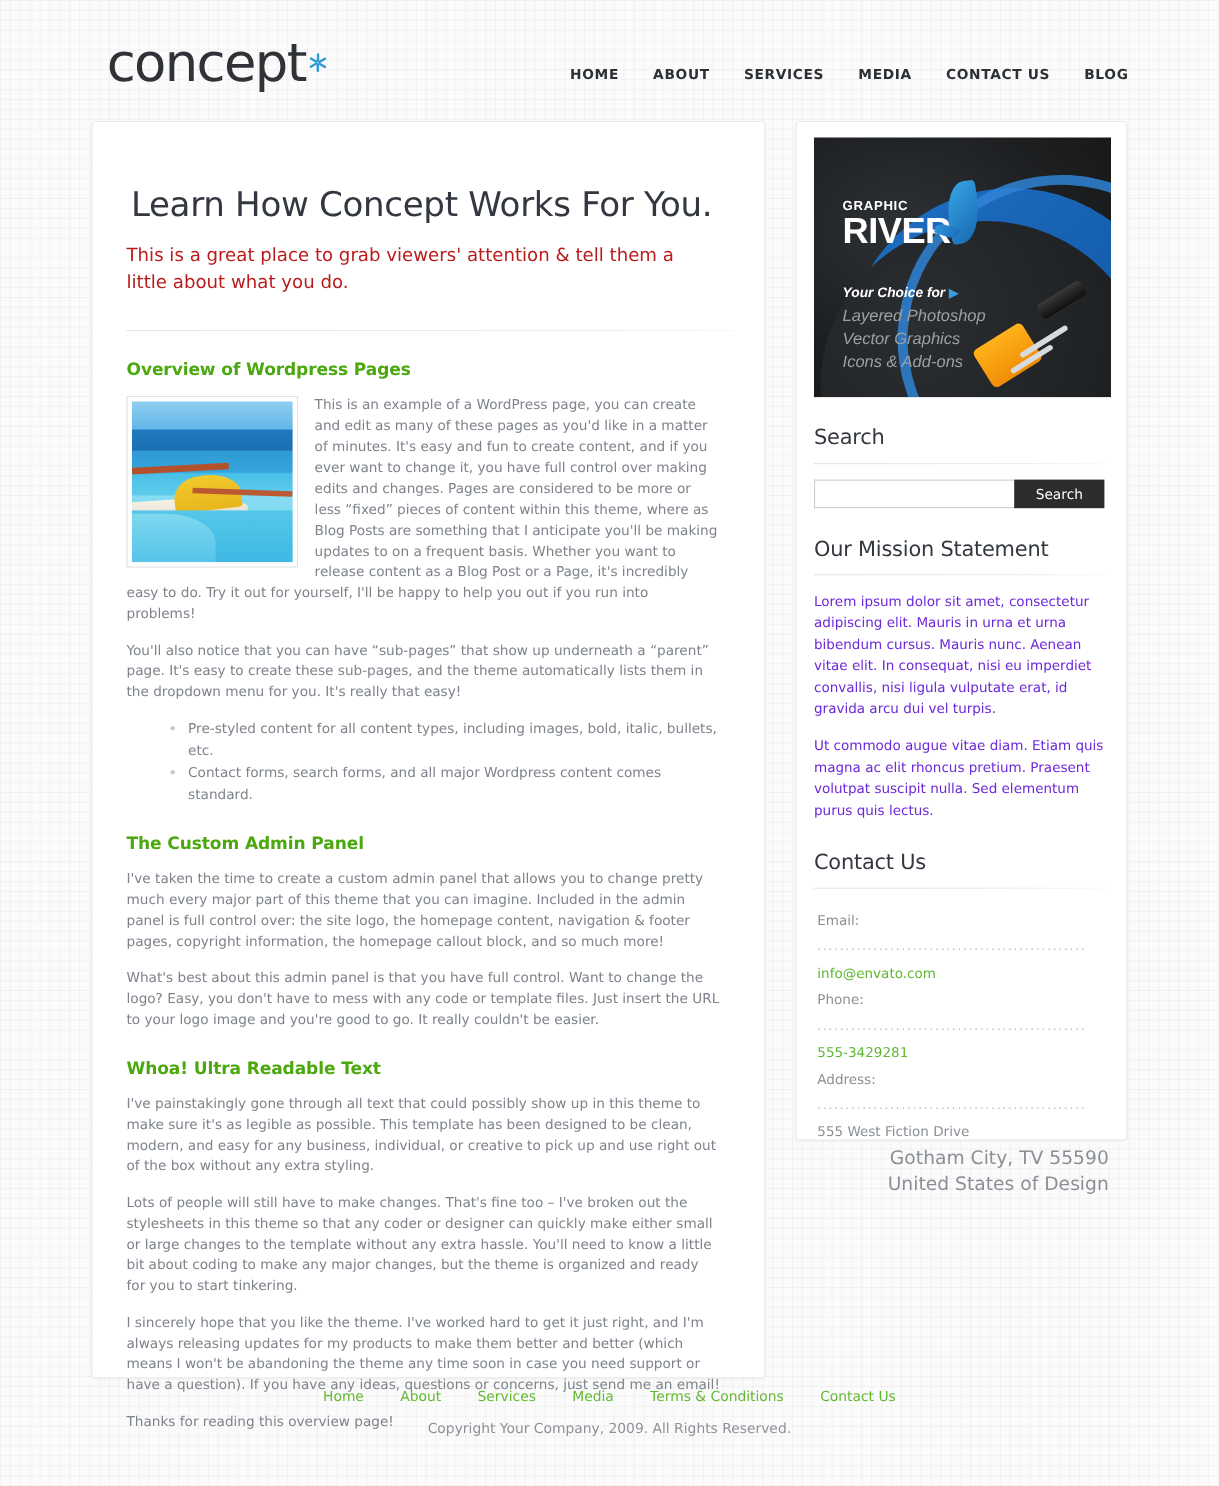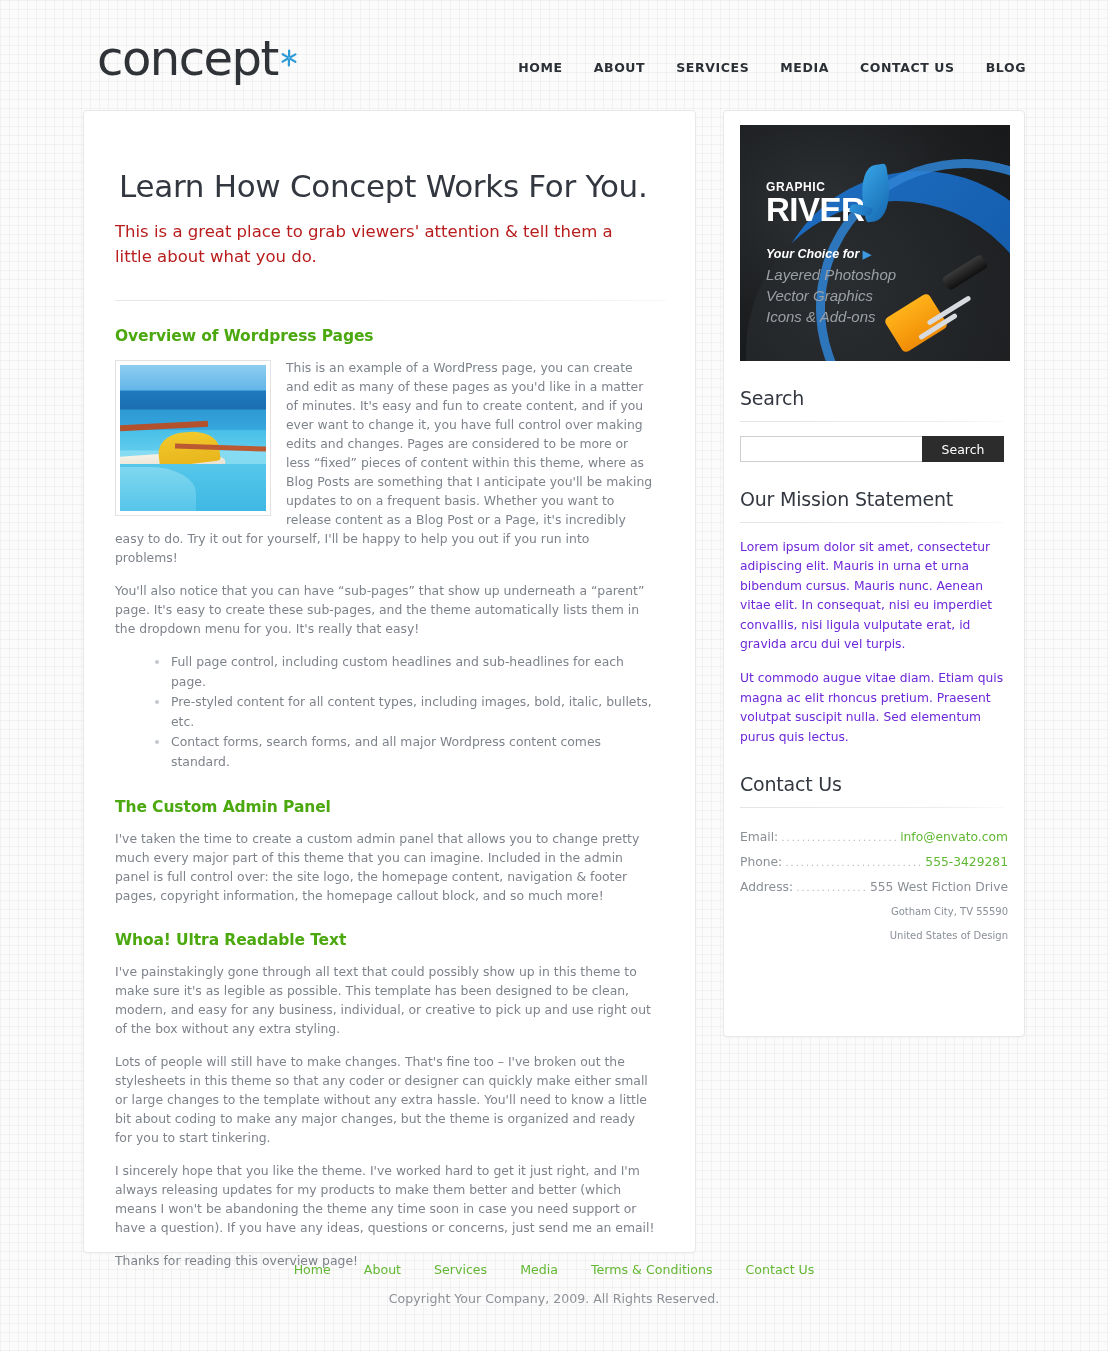--- a/index.html
+++ b/index.html
@@ -171,21 +171,21 @@
     position:absolute;left:96px;top:12px;width:28px;height:56px;
     background:linear-gradient(135deg,#39a8e8,#1464ad);
     border-radius:60% 10% 70% 10%;transform:rotate(-8deg);
   }
   .banner .fishtail{
     position:absolute;left:84px;top:52px;width:22px;height:10px;
     background:linear-gradient(90deg,#2d93d8,#1a6fbb);
     border-radius:50% 10% 50% 10%;transform:rotate(18deg);
   }
   .banner .copy{
-    position:absolute;left:26px;top:120px;
+    position:absolute;left:26px;top:132px;
     font-family:"Liberation Sans",sans-serif;font-style:italic;
   }
   .banner .copy .l1{
     font-size:12.5px;color:#ffffff;font-weight:bold;line-height:19px;
   }
   .banner .copy .l1 .tri{color:#3b9ae2;font-style:normal;font-size:11px;}
   .banner .copy .l2{font-size:15px;color:#9aa0a6;line-height:21px;}
   .banner .roller{
     position:absolute;right:24px;bottom:18px;width:96px;height:76px;
   }
@@ -229,31 +229,31 @@
     background:#2c2c2c;color:#ffffff;font-size:12.5px;cursor:pointer;
     font-family:"DejaVu Sans","Liberation Sans",sans-serif;
   }
   p.side-body{
     margin:15px 0 0 0;font-size:12.3px;line-height:19.4px;color:#6d28d9;
     width:266px;
   }
   .contact-list{margin:17px 0 0 0;}
   .contact-row{
     display:flex;align-items:baseline;font-size:12.3px;color:#8a8f96;
-    line-height:24px;white-space:nowrap;
+    line-height:24px;white-space:nowrap;flex-direction:column;
   }
   .contact-row .lbl{flex:0 0 auto;}
   .contact-row .dots{
     flex:1 1 auto;overflow:hidden;margin:0 3px;
     color:#b9bcc1;letter-spacing:1.6px;font-size:11px;
   }
   .contact-row .val{flex:0 0 auto;}
   .val.green{color:#60b832;}
   .val.gray{color:#8a8f96;}
-  .addr-line{text-align:right;font-size:10px;color:#8a8f96;line-height:24px;}
+  .addr-line{text-align:right;font-size:17px;color:#8a8f96;line-height:24px;}
 
   
   .footer{
     position:absolute;left:0;top:1262px;width:1108px;text-align:center;
   }
   .footer-nav{display:flex;justify-content:center;gap:33px;}
   .footer-nav a{
     font-size:12.6px;color:#63b832;text-decoration:none;
     font-family:"DejaVu Sans","Liberation Sans",sans-serif;
   }
@@ -308,27 +308,27 @@
             <div class="wall"></div>
             <div class="rail2"></div>
             <div class="pool"></div>
             <div class="pool2"></div>
           </div>
         </div>
         <p class="body">This is an example of a WordPress page, you can create and edit as many of these pages as you'd like in a matter of minutes. It's easy and fun to create content, and if you ever want to change it, you have full control over making edits and changes. Pages are considered to be more or less “fixed” pieces of content within this theme, where as Blog Posts are something that I anticipate you'll be making updates to on a frequent basis. Whether you want to release content as a Blog Post or a Page, it's incredibly easy to do. Try it out for yourself, I'll be happy to help you out if you run into problems!</p>
       </div>
       <p class="body">You'll also notice that you can have “sub-pages” that show up underneath a “parent” page. It's easy to create these sub-pages, and the theme automatically lists them in the dropdown menu for you. It's really that easy!</p>
       <ul class="feature-list">
-        <li>Full page control, including custom headlines and sub-headlines for each page.</li>
         <li>Pre-styled content for all content types, including images, bold, italic, bullets, etc.</li>
         <li>Contact forms, search forms, and all major Wordpress content comes standard.</li>
       </ul>
 
       <h2 class="sec-head">The Custom Admin Panel</h2>
       <p class="body">I've taken the time to create a custom admin panel that allows you to change pretty much every major part of this theme that you can imagine. Included in the admin panel is full control over: the site logo, the homepage content, navigation &amp; footer pages, copyright information, the homepage callout block, and so much more!</p>
+      <p class="body">What's best about this admin panel is that you have full control. Want to change the logo? Easy, you don't have to mess with any code or template files. Just insert the URL to your logo image and you're good to go. It really couldn't be easier.</p>
 
       <h2 class="sec-head">Whoa! Ultra Readable Text</h2>
       <p class="body">I've painstakingly gone through all text that could possibly show up in this theme to make sure it's as legible as possible. This template has been designed to be clean, modern, and easy for any business, individual, or creative to pick up and use right out of the box without any extra styling.</p>
       <p class="body">Lots of people will still have to make changes. That's fine too – I've broken out the stylesheets in this theme so that any coder or designer can quickly make either small or large changes to the template without any extra hassle. You'll need to know a little bit about coding to make any major changes, but the theme is organized and ready for you to start tinkering.</p>
       <p class="body">I sincerely hope that you like the theme. I've worked hard to get it just right, and I'm always releasing updates for my products to make them better and better (which means I won't be abandoning the theme any time soon in case you need support or have a question). If you have any ideas, questions or concerns, just send me an email!</p>
       <p class="body">Thanks for reading this overview page!</p>
 
     </div>
   </div>
 

